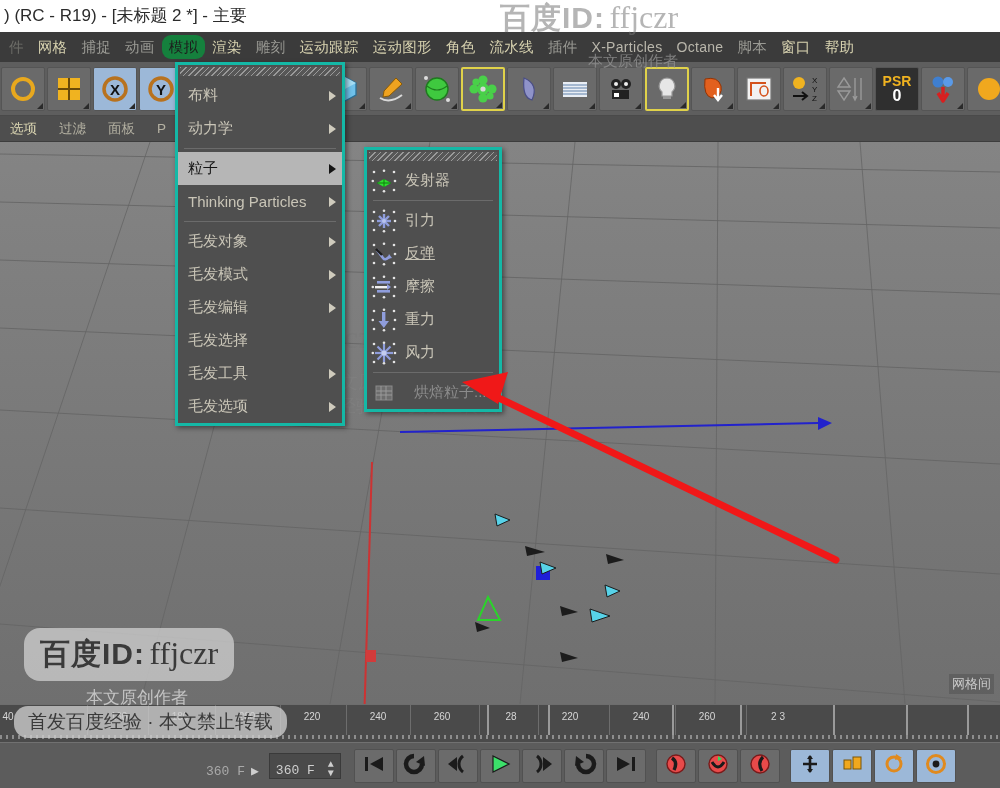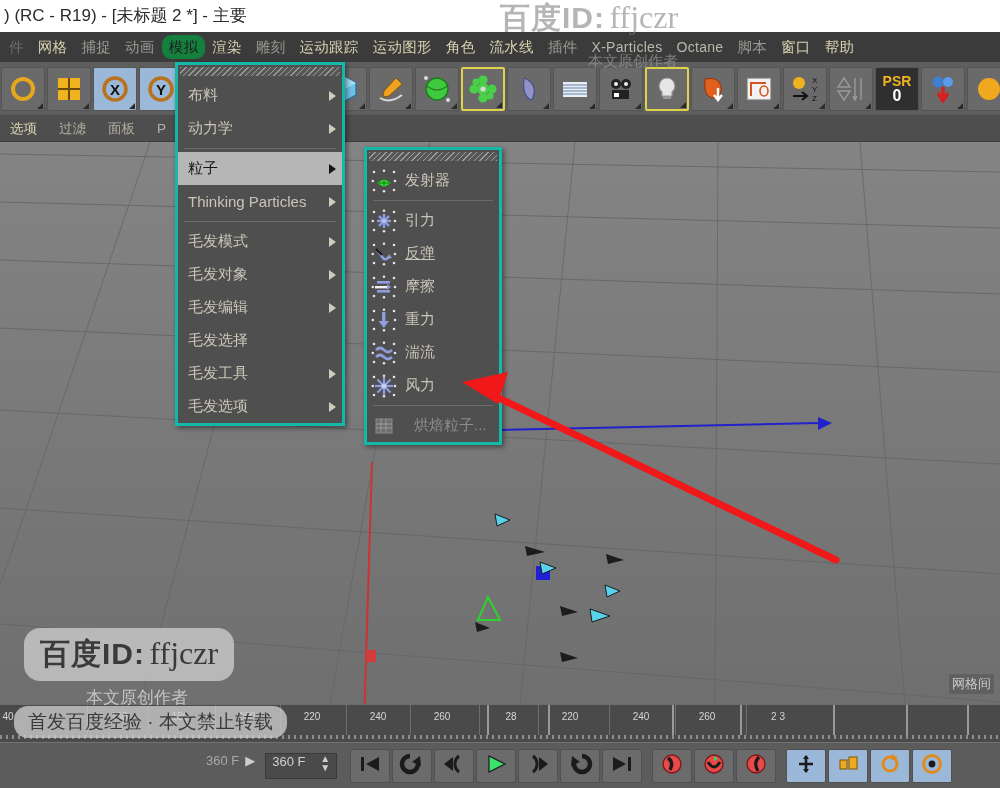--- a/index.html
+++ b/index.html
@@ -137,24 +137,25 @@
     background: #5c5c5c;
     display: flex; align-items: center;
     border-top: 1px solid #717171;
   }
   .fld {
     height: 26px;
     background: #4a4a4a;
     border: 1px solid #3a3a3a;
     color: #cfcfcf;
     font-size: 13px;
-    display: flex; align-items: flex-start;
+    display: flex; align-items: flex-end;
     padding: 0 6px;
     margin-right: 4px;
     position: relative;
+    font-family: Liberation Mono, monospace;
   }
   .fld.flat { background: transparent; border: none; color:#a9a9a9; }
   .spin { margin-left: auto; font-size: 10px; color:#cfcfcf; line-height:9px; text-align:center;}
   .tp-btn {
     width: 40px; height: 34px;
     background: #6b6b6b;
     border: 1px solid #515151;
     border-radius: 2px;
     margin: 0 1px;
     display:flex; align-items:center; justify-content:center;
@@ -684,25 +685,25 @@
       <div class="dd-row sel">
         <span class="lbl">粒子</span>
         <span class="arrow"></span>
       </div>
       <div class="dd-row">
         <span class="lbl">Thinking Particles</span>
         <span class="arrow"></span>
       </div>
       <div class="dd-sep"></div>
       <div class="dd-row">
+        <span class="lbl">毛发对象</span>
+        <span class="arrow"></span>
+      </div>
+      <div class="dd-row">
         <span class="lbl">毛发模式</span>
-        <span class="arrow"></span>
-      </div>
-      <div class="dd-row">
-        <span class="lbl">毛发对象</span>
         <span class="arrow"></span>
       </div>
       <div class="dd-row">
         <span class="lbl">毛发编辑</span>
         <span class="arrow"></span>
       </div>
       <div class="dd-row">
         <span class="lbl">毛发选择</span>
       </div>
       <div class="dd-row">
@@ -804,35 +805,20 @@
       <div class="dd-row" style="height: 33px; padding-left: 4px;">
         <span class="dd-ico"><svg width="26" height="24" viewBox="0 0 26 24">
             <circle cx="3" cy="3" r="1.3" fill="#e4e4e4"></circle>
             <circle cx="13" cy="1.8" r="1.3" fill="#e4e4e4"></circle>
             <circle cx="23" cy="3" r="1.3" fill="#e4e4e4"></circle>
             <circle cx="1.8" cy="12" r="1.3" fill="#e4e4e4"></circle>
             <circle cx="24" cy="12" r="1.3" fill="#e4e4e4"></circle>
             <circle cx="3" cy="21" r="1.3" fill="#e4e4e4"></circle>
             <circle cx="13" cy="22.2" r="1.3" fill="#e4e4e4"></circle>
             <circle cx="23" cy="21" r="1.3" fill="#e4e4e4"></circle>
-            <path d="M5 9 Q9 5 13 9 Q17 13 21 9" stroke="#8f9ddc" stroke-width="2.6" fill="none"></path>
-            <path d="M5 16 Q9 12 13 16 Q17 20 21 16" stroke="#8f9ddc" stroke-width="2.6" fill="none"></path>
-          </svg></span>
-        <span class="lbl">湍流</span>
-      </div>
-      <div class="dd-row" style="height: 33px; padding-left: 4px;">
-        <span class="dd-ico"><svg width="26" height="24" viewBox="0 0 26 24">
-            <circle cx="3" cy="3" r="1.3" fill="#e4e4e4"></circle>
-            <circle cx="13" cy="1.8" r="1.3" fill="#e4e4e4"></circle>
-            <circle cx="23" cy="3" r="1.3" fill="#e4e4e4"></circle>
-            <circle cx="1.8" cy="12" r="1.3" fill="#e4e4e4"></circle>
-            <circle cx="24" cy="12" r="1.3" fill="#e4e4e4"></circle>
-            <circle cx="3" cy="21" r="1.3" fill="#e4e4e4"></circle>
-            <circle cx="13" cy="22.2" r="1.3" fill="#e4e4e4"></circle>
-            <circle cx="23" cy="21" r="1.3" fill="#e4e4e4"></circle>
             <g stroke="#8f9ddc" stroke-width="2.2">
               <path d="M13 3 L13 21"></path>
               <path d="M4 12 L22 12"></path>
               <path d="M6.5 5.5 L19.5 18.5"></path>
               <path d="M19.5 5.5 L6.5 18.5"></path>
             </g>
             <circle cx="13" cy="12" r="2.6" fill="#c3ccee"></circle>
           </svg></span>
         <span class="lbl">风力</span>
       </div>

